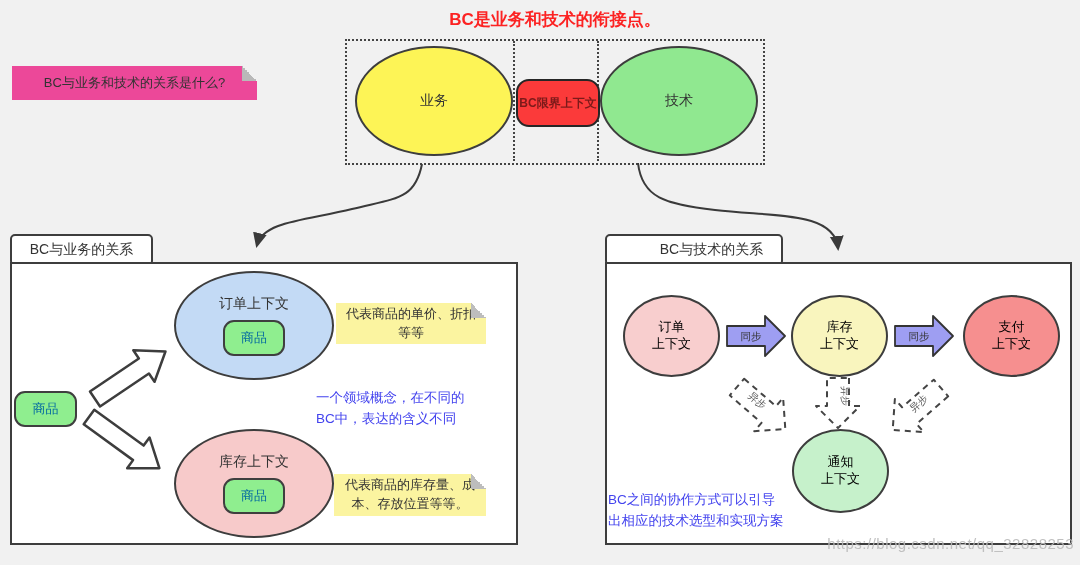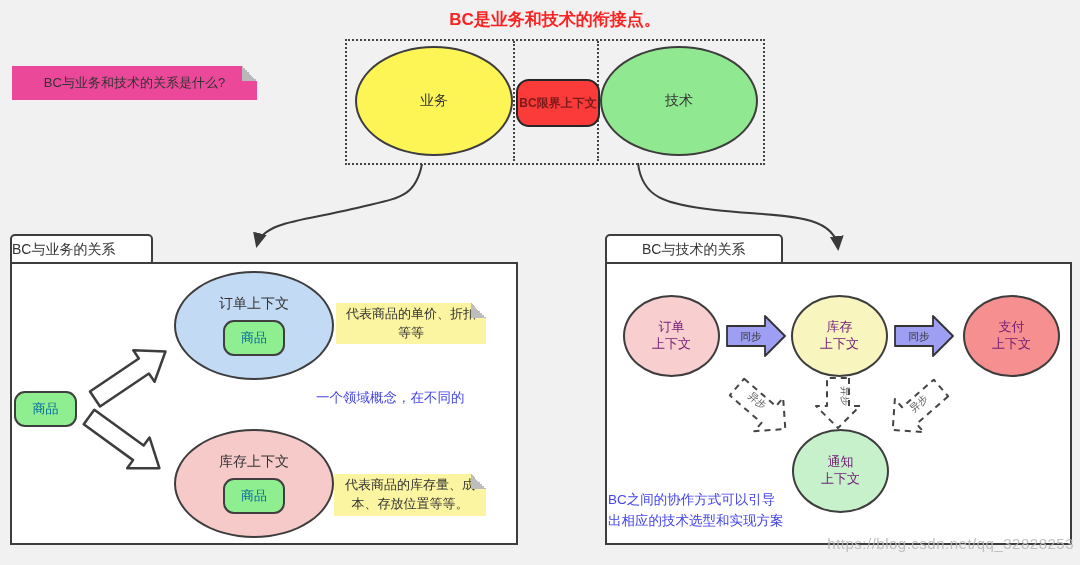--- a/index.html
+++ b/index.html
@@ -37,31 +37,31 @@
     color:#333;display:flex;flex-direction:column;align-items:center;justify-content:center;
   }
   .fold{
     position:absolute;top:0;right:0;width:15px;height:15px;
     background:linear-gradient(to bottom left,#f1f1f1 50%,#b9b9b9 50%);
   }
   .fold-on-white{background:linear-gradient(to bottom left,#ffffff 50%,#bdbdbd 50%);}
   .panel{background:#fff;border:2px solid #3d3d3d;}
   .tab{
     background:#fff;border:2px solid #3d3d3d;border-radius:5px;
-    display:flex;align-items:center;justify-content:flex-start;font-size:14px;color:#333;
+    display:flex;align-items:center;justify-content:center;font-size:14px;color:#333;
   }
   .product{
     background:#8fee8f;border:2px solid #3f3f3f;border-radius:11px;
     display:flex;align-items:center;justify-content:center;
     font-size:13px;color:#0369a1;text-align:right;
   }
   .circle{
     border:2px solid #3d3d3d;border-radius:50%;
     display:flex;flex-direction:column;align-items:center;justify-content:center;
-    font-size:13px;line-height:1.3;text-align:center;color:#701a75;
+    font-size:13px;line-height:1.3;text-align:center;color:#000000;
   }
   .blue-annot{
     color:#4343ee;font-size:13.5px;line-height:1.55;text-align:left;
   }
   .watermark{
     right:6px;top:535px;font-size:15px;color:rgba(185,185,185,0.9);
     letter-spacing:0.5px;
   }
   svg.overlay{position:absolute;left:0;top:0;pointer-events:none;}
   svg text{font-family:"Liberation Sans","DejaVu Sans",sans-serif;}
@@ -110,20 +110,21 @@
   <span>等等</span>
   <span class="fold fold-on-white"></span>
 </div>
 
 <div class="abs product" style="left:14px;top:391px;width:59px;height:32px;">
   <span>商品</span>
 </div>
 
 <div class="abs blue-annot" style="left:316px;top:388px;width:168px;">
   <div>一个领域概念，在不同的</div>
+  <div>BC中，表达的含义不同</div>
 </div>
 
 <div class="abs ellipse" style="left:174px;top:429px;width:156px;height:105px;background:#f7caca;">
   <span>库存上下文</span>
   <span class="product" style="width:58px;height:32px;">
     <span>商品</span>
   </span>
 </div>
 
 <div class="abs note" style="left:334px;top:474px;width:152px;height:42px;">

